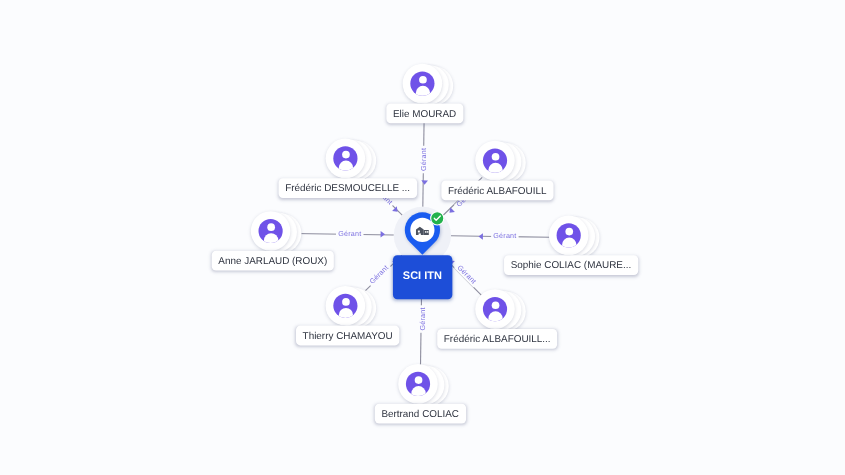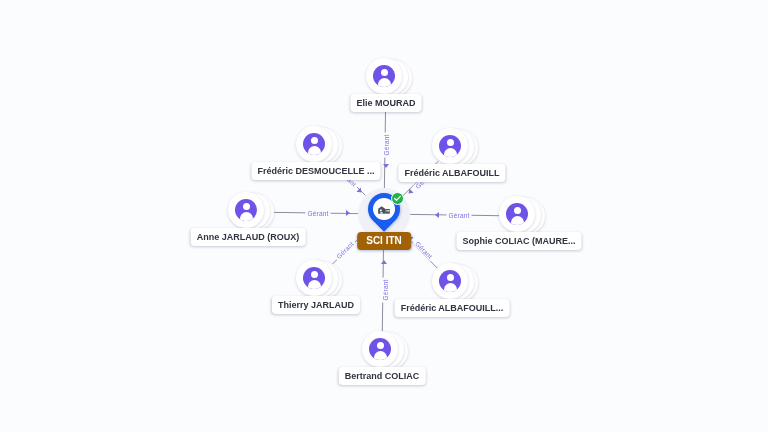--- a/index.html
+++ b/index.html
@@ -108,21 +108,20 @@
     left: 50%;
     transform: translateX(-50%);
     background: #ffffff;
     color: #2f3440;
     font-size: 9px;
     line-height: 12px;
     padding: 3px 6px;
     border-radius: 4px;
     white-space: nowrap;
     box-shadow: 0 1px 3px rgba(60,70,110,0.28);
-    font-weight: bold;
   }
 
   
   .company-node {
     position: absolute;
     width: 0; height: 0;
   }
   .pin-halo {
     position: absolute;
     left: -26px;
@@ -173,26 +172,26 @@
   .verified-badge svg {
     position: absolute;
     left: 1.5px;
     top: 1.5px;
   }
   .company-label {
     position: absolute;
     left: 50%;
     top: 18px;
     transform: translateX(-50%);
-    background: #a16207;
+    background: #1d4ed8;
     color: #ffffff;
     font-size: 10px;
     font-weight: bold;
     line-height: 12px;
-    padding: 3px 9px;
+    padding: 14px 9px;
     border-radius: 4px;
     white-space: nowrap;
     box-shadow: 0 1px 3px rgba(30,60,140,0.35);
   }
 </style>
 </head>
 <body>
 
 <div id="graph">
 
@@ -295,21 +294,21 @@
         <div class="avatar-stack">
           <div class="stack-card c3"></div>
           <div class="stack-card c2"></div>
           <div class="stack-card c1">
             <div class="avatar-circle">
               <div class="avatar-head"></div>
               <div class="avatar-body"></div>
             </div>
           </div>
         </div>
-        <div class="person-label">Thierry JARLAUD</div>
+        <div class="person-label">Thierry CHAMAYOU</div>
       </div>
       <div class="person-node" style="left: 452px; top: 283px;">
         <div class="avatar-stack">
           <div class="stack-card c3"></div>
           <div class="stack-card c2"></div>
           <div class="stack-card c1">
             <div class="avatar-circle">
               <div class="avatar-head"></div>
               <div class="avatar-body"></div>
             </div>

